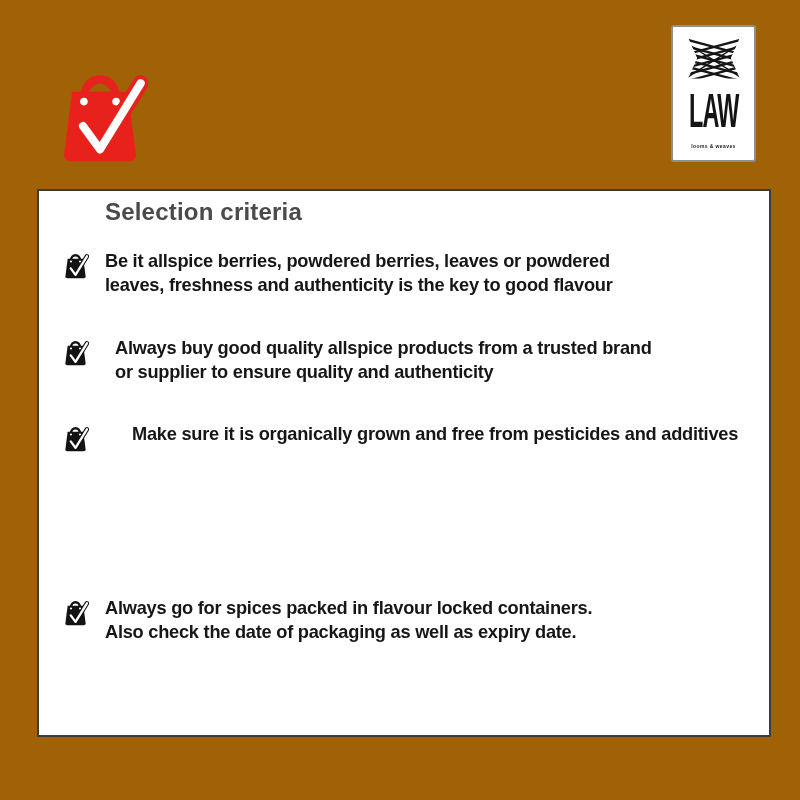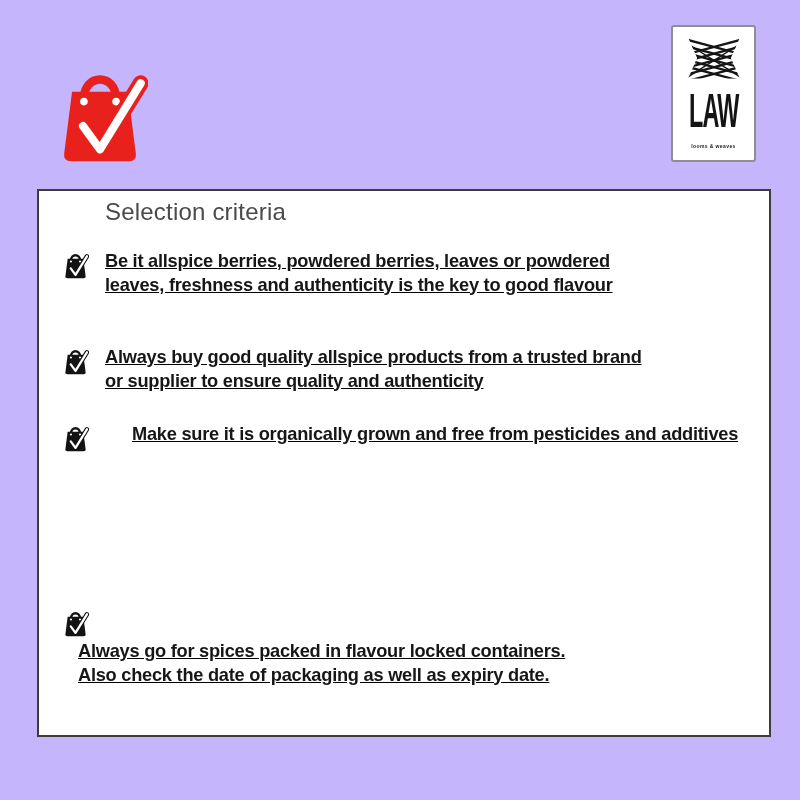--- a/index.html
+++ b/index.html
@@ -1,17 +1,17 @@
 <!DOCTYPE html>
 <html><head>
 <meta charset="utf-8">
 <style>
   html,body{margin:0;padding:0;background:#fff;}
   .canvas{
-    position:relative;width:800px;height:800px;background:#c4b5fd;overflow:hidden;
+    position:relative;width:800px;height:800px;background:#a16207;overflow:hidden;
     font-family:"Liberation Sans",sans-serif;
   }
   
   .red-badge{position:absolute;left:52px;top:58px;width:96px;height:116px;color:#e8211d;}
   
   .law-logo{
     position:absolute;left:671px;top:25px;width:85px;height:137px;
     border:2px solid #8f8f8f;border-radius:3px;background:#fff;box-sizing:border-box;
     display:flex;flex-direction:column;align-items:center;
   }
@@ -25,34 +25,34 @@
     margin-top:9px;font-size:5px;font-weight:700;color:#222;letter-spacing:.4px;
     white-space:nowrap;
   }
   
   .panel{
     position:absolute;left:37px;top:189px;width:734px;height:548px;
     border:2px solid #3c3c3c;box-sizing:border-box;background:#fff;
   }
   .panel-title{
     position:absolute;left:66px;top:7px;
-    font-size:24px;font-weight:400;color:#4a4a4a;letter-spacing:.2px;
+    font-size:24px;font-weight:700;color:#4a4a4a;letter-spacing:.2px;
   }
-  .crit-item{position:absolute;left:23px;display:flex;align-items:flex-start;text-decoration:underline;}
+  .crit-item{position:absolute;left:23px;display:flex;align-items:flex-start;}
   .crit-icon{width:27px;height:31px;color:#131313;flex:0 0 auto;margin-top:1px;}
   .crit-text{
     margin-left:16px;white-space:pre;
     font-size:18.5px;line-height:23.5px;font-weight:700;color:#161616;
     letter-spacing:-0.25px;transform:scaleX(0.985);transform-origin:0 0;
   }
   .item-0{top:58px;}
-  .item-1{top:154px;}
+  .item-1{top:145px;gap:10px;}
   .item-2{top:231px;gap:27px;}
   .item-3{top:296px;}
-  .item-4{top:416px;flex-direction:column;}
+  .item-4{top:405px;}
   .defs-holder{position:absolute;width:0;height:0;overflow:hidden;}
 </style>
 </head>
 <body>
 
 <svg class="defs-holder" aria-hidden="true">
   <defs>
     <g id="bagcheck">
       <path d="M11.3 13 C11.3 3.8 22.7 3.8 22.7 13" fill="none" stroke="currentColor" stroke-width="3"></path>
       <path d="M7.1 10.4 L26.9 10.4 L29.7 32.4 Q30 35 27.3 35 L6.7 35 Q4 35 4.3 32.4 Z" fill="currentColor"></path>

